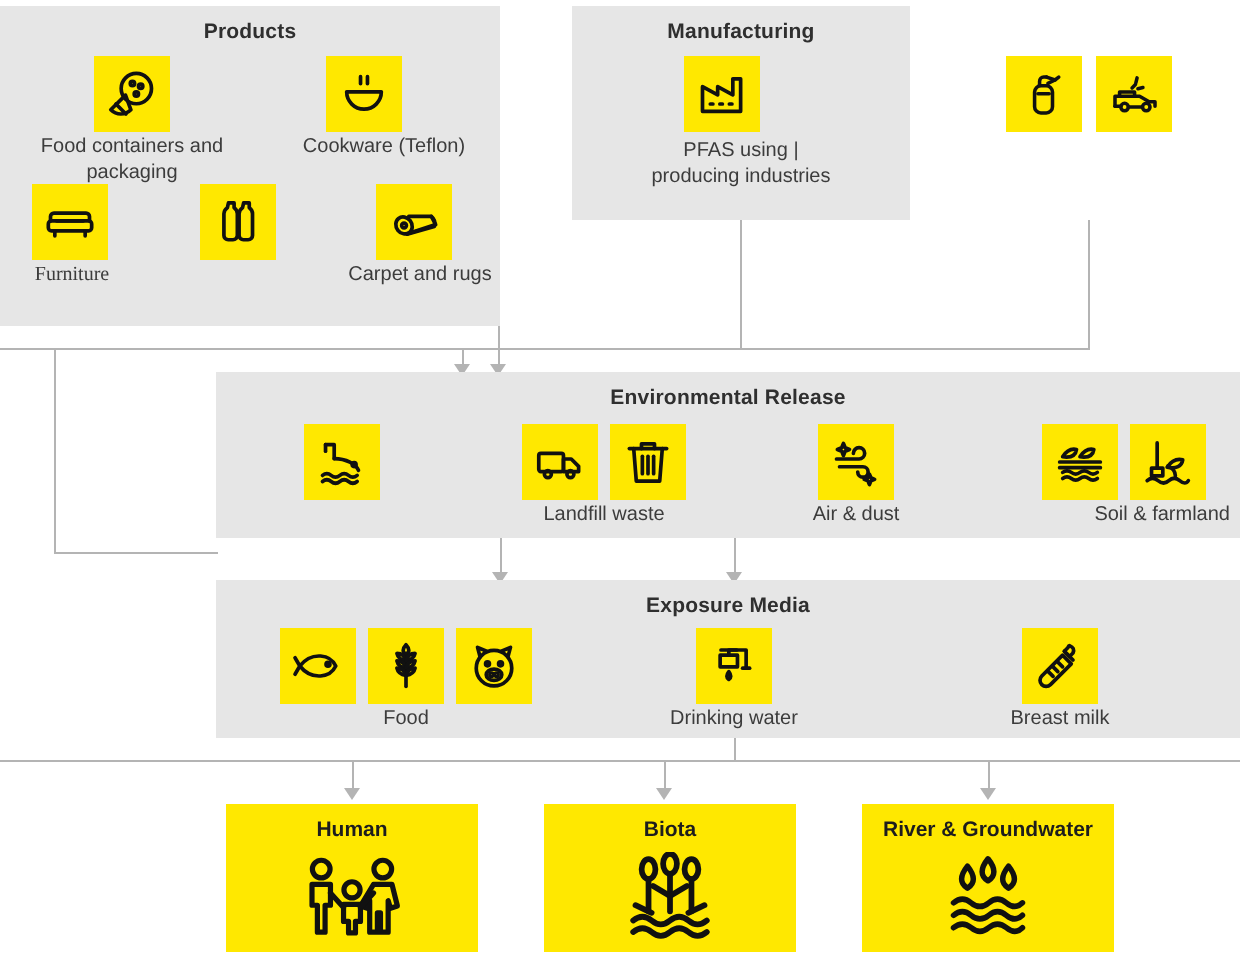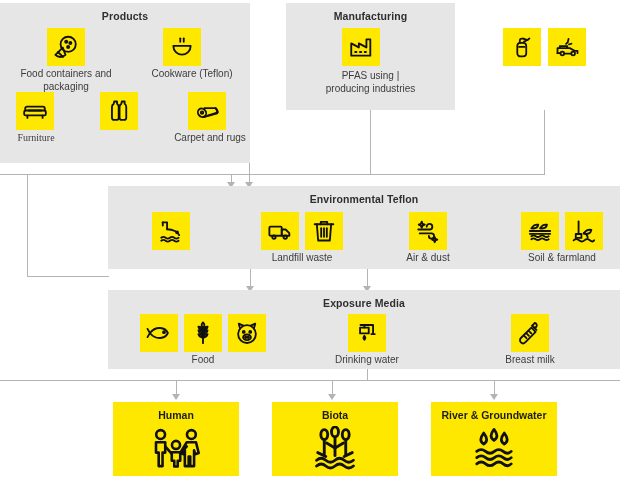--- a/index.html
+++ b/index.html
@@ -136,21 +136,21 @@
   <div class="ln vl" style="left:249px;top:174px;height:9px;"></div>
   <div class="arw" style="left:245px;top:182px;"></div>
 
   <div class="ln vl" style="left:544px;top:110px;height:65px;"></div>
   <div class="ln hl" style="left:0;top:174px;width:545px;"></div>
 
   <div class="ln vl" style="left:27px;top:174px;height:103px;"></div>
   <div class="ln hl" style="left:27px;top:276px;width:82px;"></div>
 
   <div class="panel" style="left:108px;top:186px;width:512px;height:83px;">
-    <div class="panel-title">Environmental Teflon</div>
+    <div class="panel-title">Environmental Release</div>
   </div>
 
   <div class="ybox" style="left:152px;top:212px;width:38px;height:38px;">
     <svg width="26" height="26" viewBox="0 0 24 24" fill="none" stroke="#111" stroke-width="1.7" stroke-linecap="round" stroke-linejoin="round">
       <path d="M4.4 4 h4 v6.4"></path>
         <path d="M4.4 4 v3"></path>
       <path d="M8.4 10.4 c5.6 0 10 2.6 11.2 5.4"></path>
       <circle cx="17.6" cy="13.2" r="0.9"></circle>
       <path d="M3 18.2 q2 -1.6 4 0 t4 0 t4 0 t4 0"></path>
       <path d="M3 21 q2 -1.6 4 0 t4 0 t4 0 t4 0"></path>
@@ -199,21 +199,21 @@
   </div>
   <div class="ybox" style="left:565px;top:212px;width:38px;height:38px;">
     <svg width="26" height="26" viewBox="0 0 24 24" fill="none" stroke="#111" stroke-width="1.7" stroke-linecap="round" stroke-linejoin="round">
       <path d="M7 3.2 v11.6"></path>
         <path d="M4.4 14.8 h5.2 v3.6 h-5.2 z"></path>
       <path d="M11.6 14.4 q3 -4.4 7.2 -3.4 q-0.8 4.6 -7.2 3.4 z"></path>
       <path d="M15.4 18.4 q0 -3 -3.4 -4.6"></path>
       <path d="M2.4 20.6 q2.4 -2.2 5 0 t5 0 t5 0 t4 0"></path>
     </svg>
   </div>
-  <div class="cap" style="left:509px;top:252px;width:106px;">Soil &amp; farmland</div>
+  <div class="cap" style="left:509px;top:252px;width:106px;text-align:right;">Soil &amp; farmland</div>
 
   <div class="ln vl" style="left:250px;top:269px;height:18px;"></div>
   <div class="arw" style="left:246px;top:286px;"></div>
   <div class="ln vl" style="left:367px;top:269px;height:18px;"></div>
   <div class="arw" style="left:363px;top:286px;"></div>
 
   <div class="panel" style="left:108px;top:290px;width:512px;height:79px;">
     <div class="panel-title">Exposure Media</div>
   </div>
 

